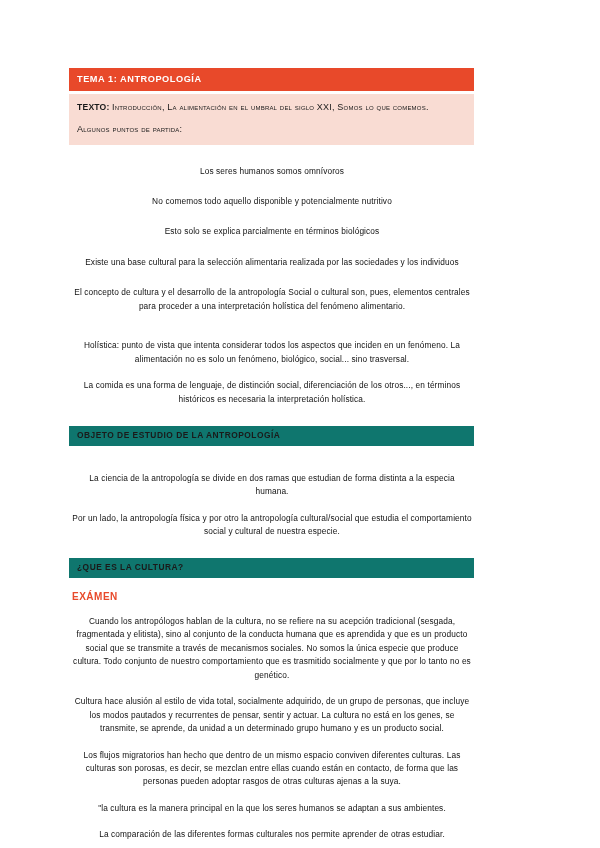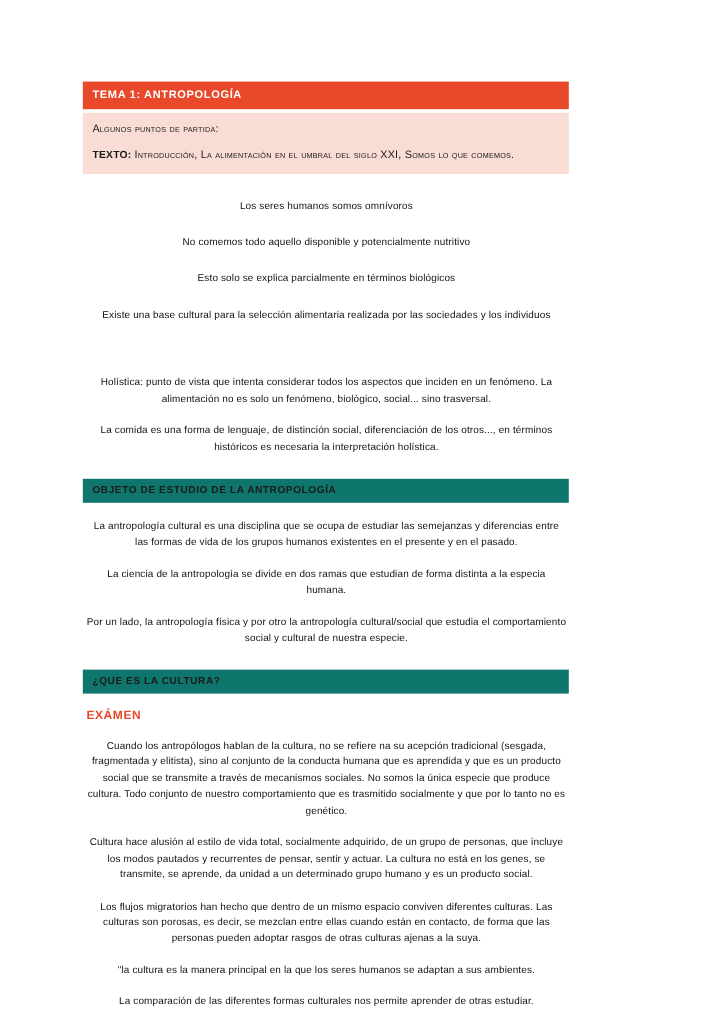--- a/index.html
+++ b/index.html
@@ -96,51 +96,51 @@
 </style>
 </head>
 <body>
 
 <div class="page">
 
   <div class="title-bar">TEMA 1: ANTROPOLOGÍA</div>
 
   <div class="intro-block">
     <div class="intro-line">
-      <span class="smallcaps">Algunos puntos de partida:</span>
+      <span class="lbl-bold">TEXTO:</span>
+      <span class="smallcaps">Introducción, La alimentación en el umbral del siglo XXI, Somos lo que comemos.</span>
     </div>
     <div class="intro-line">
-      <span class="lbl-bold">TEXTO:</span>
-      <span class="smallcaps">Introducción, La alimentación en el umbral del siglo XXI, Somos lo que comemos.</span>
+      <span class="smallcaps">Algunos puntos de partida:</span>
     </div>
   </div>
 
   <div class="gap-c"></div>
 
   <div class="para">Los seres humanos somos omnívoros</div>
   <div class="gap-b"></div>
   <div class="para">No comemos todo aquello disponible y potencialmente nutritivo</div>
   <div class="gap-b"></div>
   <div class="para">Esto solo se explica parcialmente en términos biológicos</div>
   <div class="gap-b"></div>
   <div class="para">Existe una base cultural para la selección alimentaria realizada por las sociedades y los individuos</div>
   <div class="gap-b"></div>
+  <div class="para">El concepto de cultura y el desarrollo de la antropología Social o cultural son, pues, elementos centrales para proceder a una interpretación holística del fenómeno alimentario.</div>
 
   <div class="gap-d"></div>
 
   <div class="para">Holística: punto de vista que intenta considerar todos los aspectos que inciden en un fenómeno. La alimentación no es solo un fenómeno, biológico, social... sino trasversal.</div>
   <div class="gap-f"></div>
   <div class="para">La comida es una forma de lenguaje, de distinción social, diferenciación de los otros..., en términos históricos es necesaria la interpretación holística.</div>
 
   <div class="gap-c"></div>
 
   <div class="section-bar">OBJETO DE ESTUDIO DE LA ANTROPOLOGÍA</div>
 
   <div class="gap-f"></div>
-  <div class="para">La antropología cultural es una disciplina que se ocupa de estudiar las semejanzas y diferencias entre las formas de vida de los grupos humanos existentes en el presente y en el pasado.</div>
   <div class="gap-f"></div>
   <div class="para">La ciencia de la antropología se divide en dos ramas que estudian de forma distinta a la especia humana.</div>
   <div class="gap-f"></div>
   <div class="para">Por un lado, la antropología física y por otro la antropología cultural/social que estudia el comportamiento social y cultural de nuestra especie.</div>
 
   <div class="gap-c"></div>
 
   <div class="section-bar">¿QUE ES LA CULTURA?</div>
 
   <div class="gap-f"></div>

